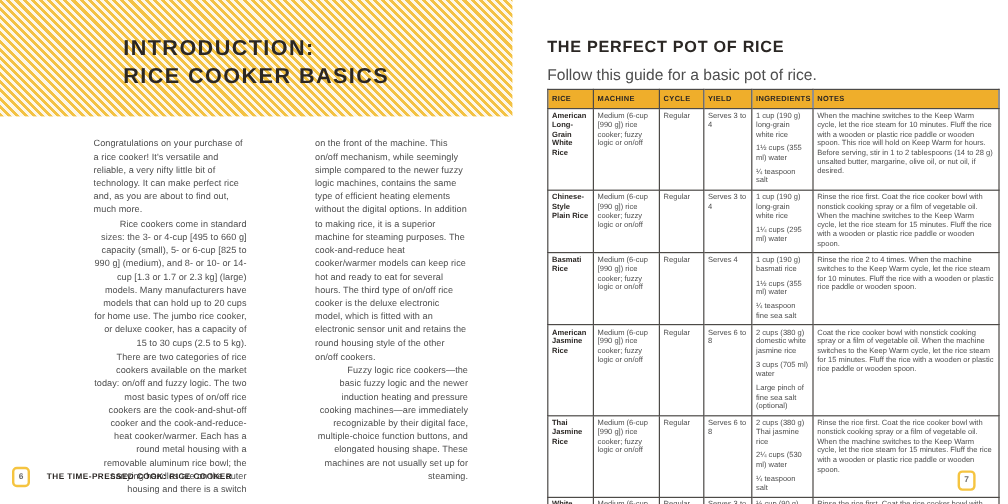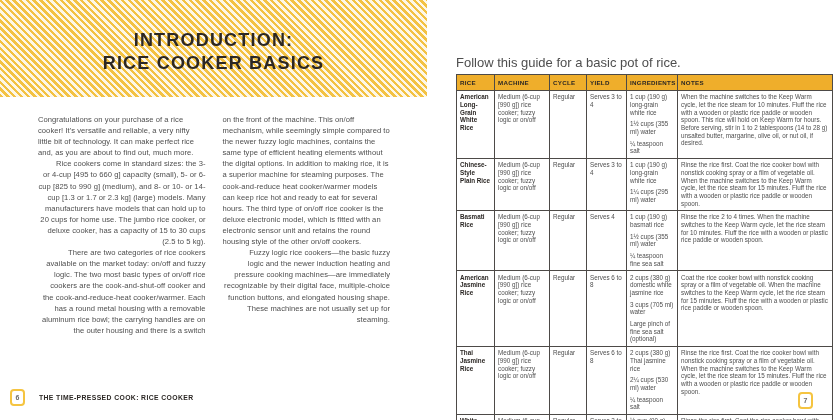--- a/index.html
+++ b/index.html
@@ -19,40 +19,40 @@
     position: absolute; top: 0; left: 0;
     width: 427px; height: 97px;
     background: repeating-linear-gradient(
       45deg,
       #f3c243 0px, #f3c243 2.4px,
       #fdf7e8 2.4px, #fdf7e8 4.8px
     );
     display: flex; align-items: center; justify-content: center;
   }
   .banner-title {
-    text-align: center;
     font-weight: 800;
     font-size: 18px;
     line-height: 23px;
     letter-spacing: 1.2px;
     color: #2b2724;
     text-transform: uppercase;
     padding-top: 6px;
   }
   .body-columns {
     position: absolute; top: 114px; left: 38px;
     width: 352px;
     display: flex; gap: 17px;
   }
   .col { width: 168px; }
   .col p {
     font-size: 7.6px;
     line-height: 11.1px;
     color: #4e4e4e;
     letter-spacing: 0.05px;
+    margin-left: 40px;
   }
   .col p.indent { text-indent: 11px; text-align: right; }
   .page-footer {
     position: absolute; top: 389px; left: 10px;
     display: flex; align-items: center; gap: 14px;
   }
   .page-num-badge {
     border: 2px solid #f5c440;
     border-radius: 4px;
     min-width: 15px; height: 17px;
@@ -138,20 +138,21 @@
         </div>
     </div>
 
     <div class="page-footer">
       <span class="page-num-badge">6</span>
       <span class="footer-title">THE TIME-PRESSED COOK: RICE COOKER</span>
     </div>
   </div>
 
   <div class="page-right">
+    <div class="rp-title">THE PERFECT POT OF RICE</div>
     <div class="rp-subtitle">Follow this guide for a basic pot of rice.</div>
 
     <table class="rice-table">
       <colgroup>
         <col class="col-rice">
           <col class="col-machine">
           <col class="col-cycle">
         <col class="col-yield">
           <col class="col-ingr">
           <col class="col-notes">

